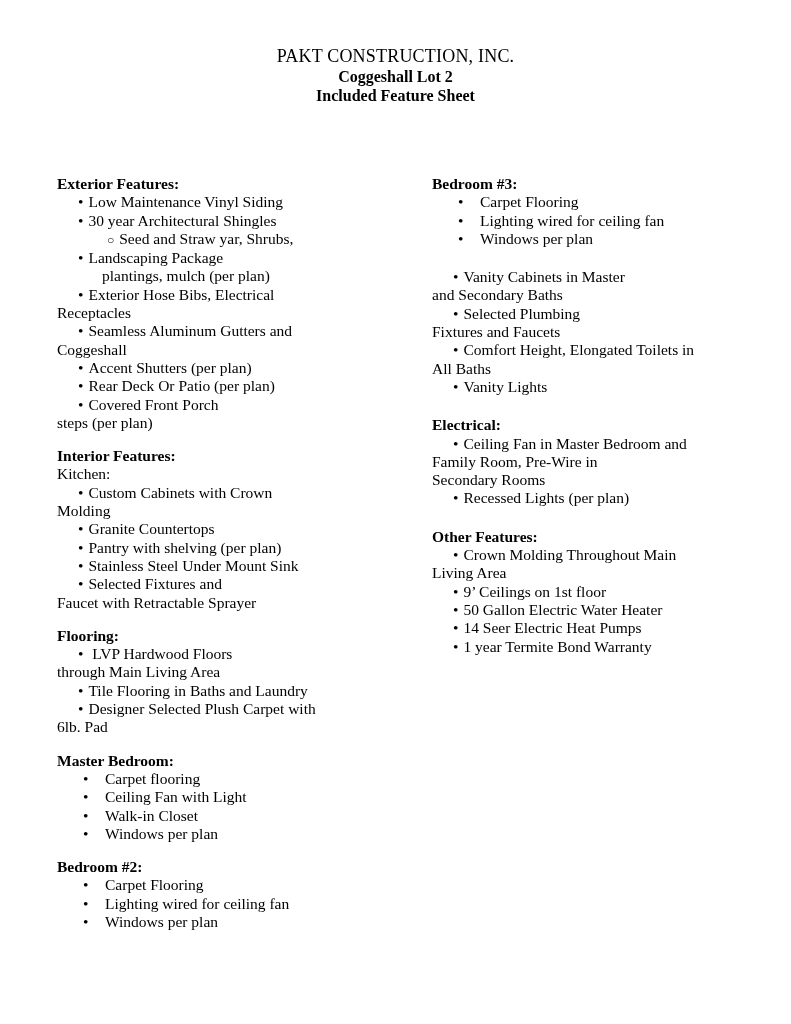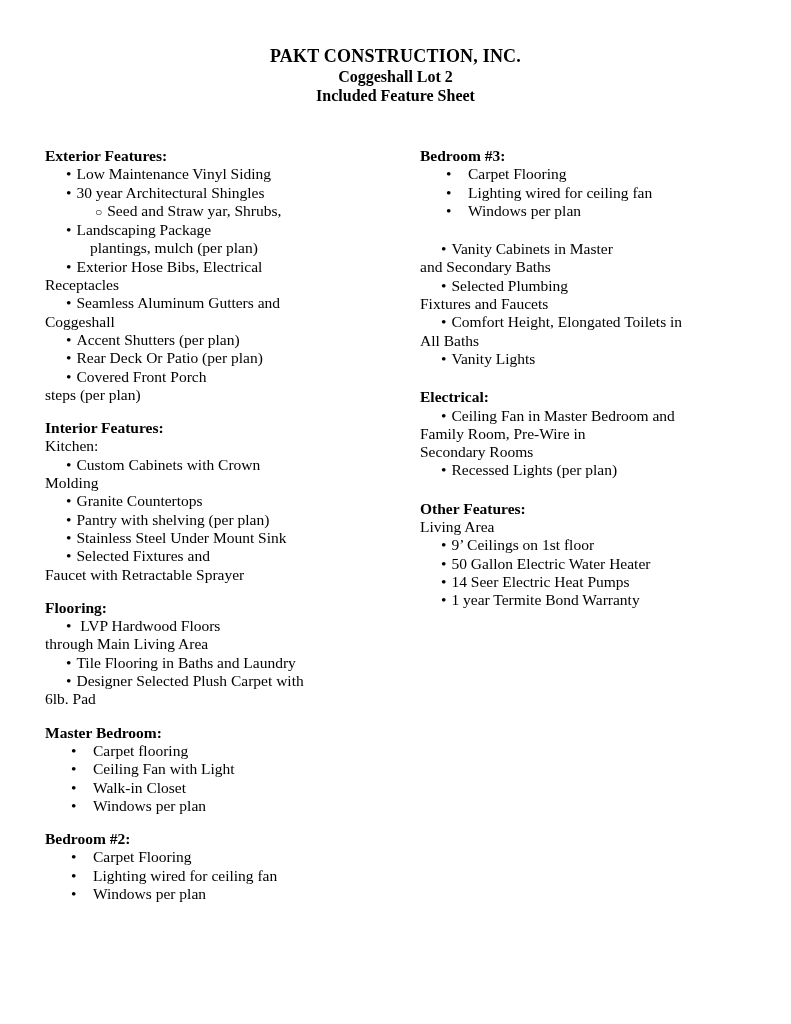--- a/index.html
+++ b/index.html
@@ -11,33 +11,33 @@
     height: 1024px;
     background: #ffffff;
     overflow: hidden;
   }
   .doc-header {
     padding-top: 46px;
     text-align: center;
   }
   .doc-title {
     font-size: 18px;
-    font-weight: bold;
+    font-weight: normal;
     line-height: 21px;
     letter-spacing: 0.2px;
   }
   .doc-sub {
     font-size: 16px;
     font-weight: bold;
     line-height: 19px;
   }
   .columns {
     display: flex;
-    margin-top: 42px;
-    padding-left: 45px;
+    margin-top: 70px;
+    padding-left: 57px;
   }
   .col { font-size: 15.5px; line-height: 18.3px; }
   .col-left { width: 375px; flex: none; }
   .col-right { width: 355px; flex: none; }
   .section { margin-bottom: 15px; }
   .col-right .section { margin-bottom: 20px; }
   .section-title { font-weight: bold; white-space: nowrap; }
   .section-subtitle { font-weight: normal; white-space: nowrap; }
   .line { white-space: nowrap; }
   .line-bullet { padding-left: 21px; }
@@ -127,20 +127,21 @@
         </div>
         <div class="section">
           <div class="section-title">Electrical:</div>
           <div class="line line-bullet"><span class="blt">•</span><span class="txt">Ceiling Fan in Master Bedroom and</span></div>
           <div class="line line-cont"><span class="txt">Family Room, Pre-Wire in</span></div>
           <div class="line line-cont"><span class="txt">Secondary Rooms</span></div>
           <div class="line line-bullet"><span class="blt">•</span><span class="txt">Recessed Lights (per plan)</span></div>
         </div>
         <div class="section">
           <div class="section-title">Other Features:</div>
+          <div class="line line-bullet"><span class="blt">•</span><span class="txt">Crown Molding Throughout Main</span></div>
           <div class="line line-cont"><span class="txt">Living Area</span></div>
           <div class="line line-bullet"><span class="blt">•</span><span class="txt">9’ Ceilings on 1st floor</span></div>
           <div class="line line-bullet"><span class="blt">•</span><span class="txt">50 Gallon Electric Water Heater</span></div>
           <div class="line line-bullet"><span class="blt">•</span><span class="txt">14 Seer Electric Heat Pumps</span></div>
           <div class="line line-bullet"><span class="blt">•</span><span class="txt">1 year Termite Bond Warranty</span></div>
         </div>
       </div>
   </div>
 </div>
 

